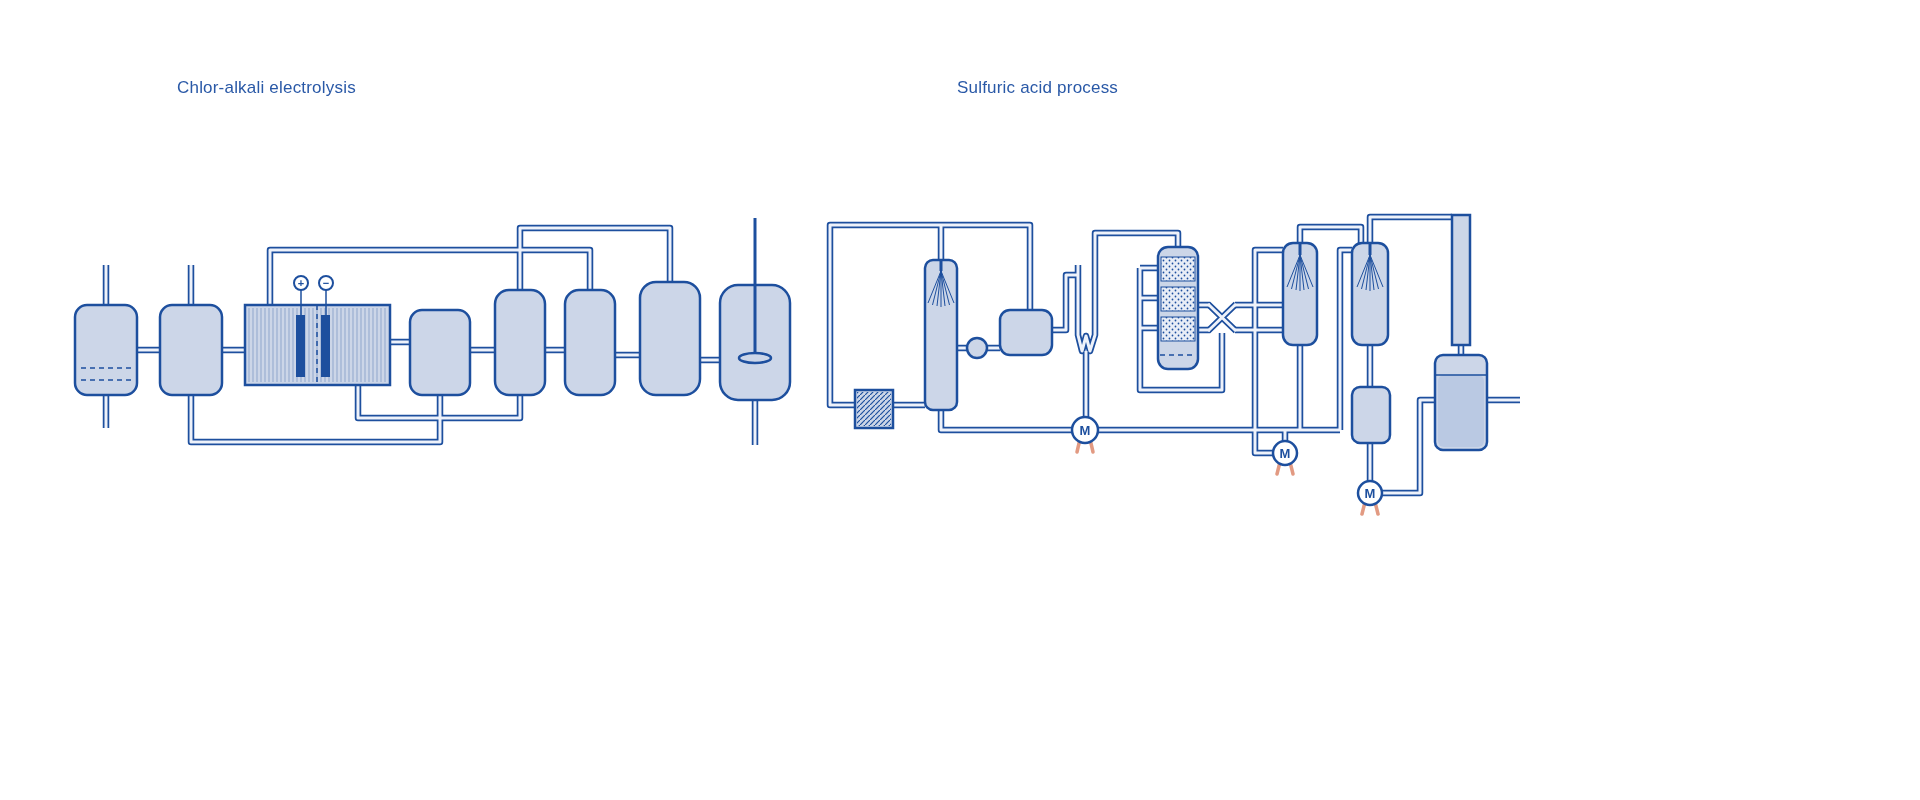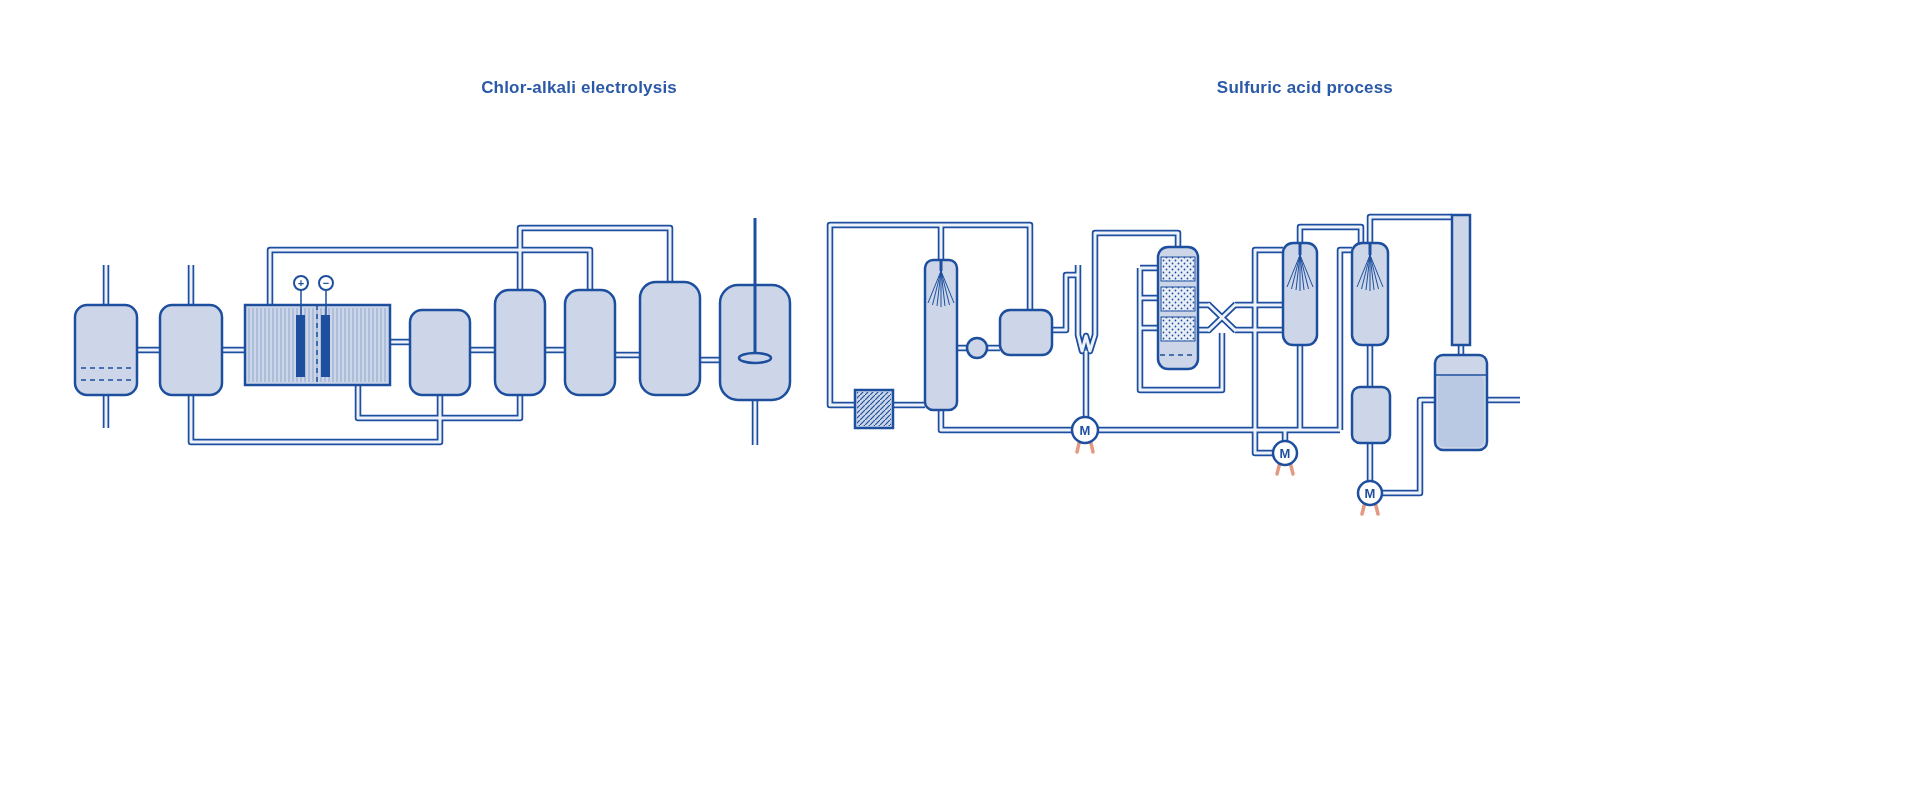--- a/index.html
+++ b/index.html
@@ -1,22 +1,22 @@
 <!DOCTYPE html>
 <html><head>
 <meta charset="utf-8">
 <style>
   html,body{margin:0;padding:0;}
   body{
     width:1920px;height:800px;position:relative;background:#ffffff;
     font-family:"Liberation Sans", sans-serif;overflow:hidden;
   }
   .diagram-title{
-    position:absolute;width:500px;text-align:right;
-    font-size:17px;font-weight:bold;color:#2a59a7;letter-spacing:.2px;
+    position:absolute;width:500px;text-align:left;
+    font-size:17px;font-weight:normal;color:#2a59a7;letter-spacing:.2px;
   }
   svg.pfd{position:absolute;}
   .pipe-outer{fill:none;stroke:#1d4f9e;stroke-width:6.5;stroke-linejoin:round;stroke-linecap:butt;}
   .pipe-inner{fill:none;stroke:#eef2fa;stroke-width:3;stroke-linejoin:round;stroke-linecap:butt;}
   .vessel{fill:#ccd6e8;stroke:#1d4f9e;stroke-width:2.5;}
   .thin{stroke:#1d4f9e;stroke-width:1.5;fill:none;}
   .dash{stroke-dasharray:5 4;}
   .shaft{stroke:#1d4f9e;stroke-width:3;fill:none;}
   .electrode{fill:#1d4f9e;stroke:none;}
   .terminal{fill:#ffffff;stroke:#1d4f9e;stroke-width:2;}
@@ -99,21 +99,21 @@
   <g>
     <rect class="vessel" x="585" y="72" width="60" height="113" rx="16"></rect>
   </g>
   <g>
     <rect class="vessel" x="665" y="75" width="70" height="115" rx="18"></rect>
     <line class="shaft" x1="700" y1="8" x2="700" y2="148"></line>
     <ellipse class="vessel" cx="700" cy="148" rx="16" ry="5"></ellipse>
   </g>
 </svg>
 
-<div class="diagram-title" style="left:893px;top:78px;">Sulfuric acid process</div>
+<div class="diagram-title" style="left:957px;top:78px;">Sulfuric acid process</div>
 
 <svg class="pfd" style="left:820px;top:205px;" width="710" height="330" viewBox="0 0 710 330">
   <defs>
     <pattern id="dhatch" patternUnits="userSpaceOnUse" width="5" height="5">
       <path d="M0,5 L5,0" stroke="#1d4f9e" stroke-width="1.2"></path>
     </pattern>
     <pattern id="dots" patternUnits="userSpaceOnUse" width="6" height="6">
       <circle cx="1.5" cy="1.5" r="0.9" fill="#1d4f9e"></circle>
       <circle cx="4.5" cy="4.5" r="0.9" fill="#1d4f9e"></circle>
     </pattern>

